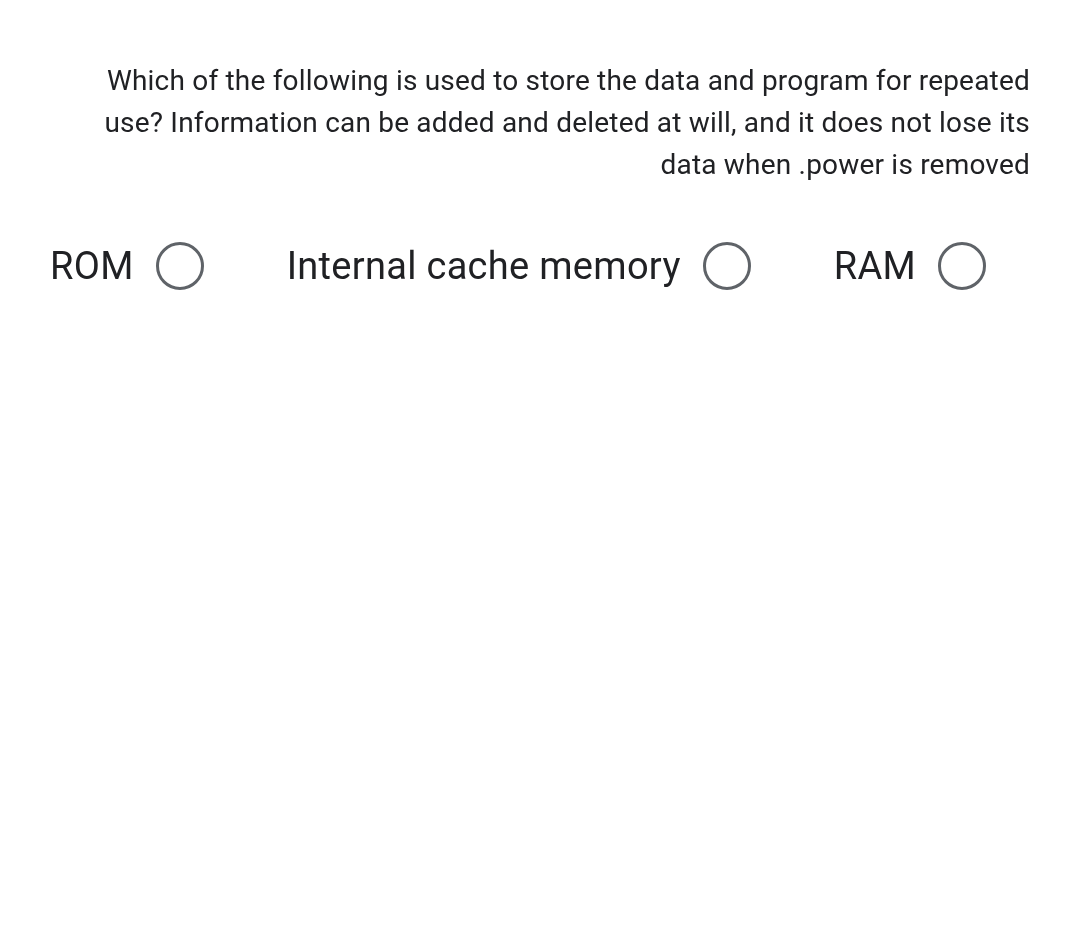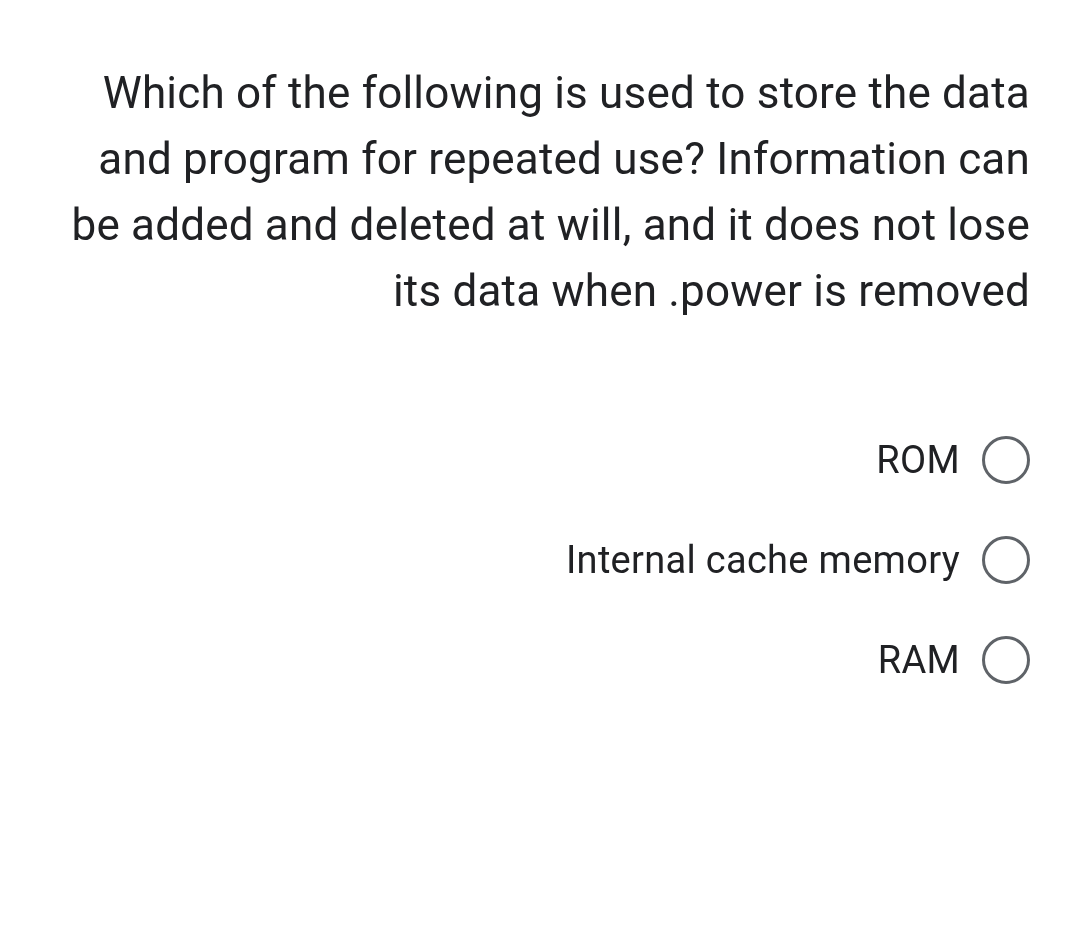--- a/index.html
+++ b/index.html
@@ -9,32 +9,32 @@
     }
     body {
       font-family: 'Roboto', 'Google Sans', Arial, sans-serif;
       background: #ffffff;
       width: 1080px;
       height: 950px;
       padding: 60px 50px 40px 50px;
       color: #202124;
     }
     .question-text {
-      font-size: 44px;
+      font-size: 28px;
       line-height: 1.5;
       text-align: right;
-      margin-bottom: 112px;
+      margin-bottom: 56px;
       color: #202124;
       letter-spacing: 0.2px;
       padding-left: 10px;
     }
     .options {
       display: flex;
-      flex-direction: column;
-      gap: 52px;
+      flex-direction: row;
+      gap: 83px;
       align-items: flex-end;
       margin-top: 46px;
     }
     .option {
       display: flex;
       align-items: center;
       justify-content: flex-end;
       gap: 22px;
       cursor: pointer;
     }

